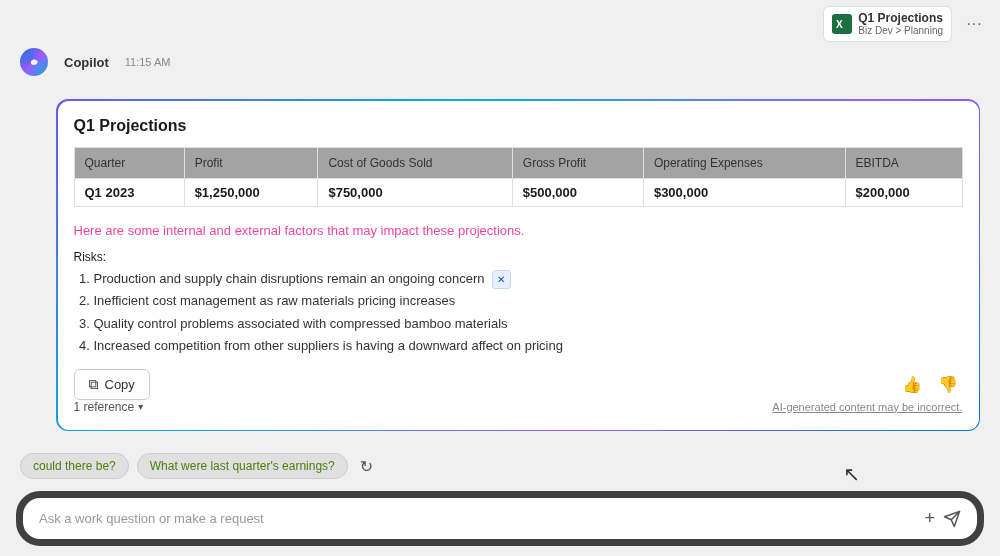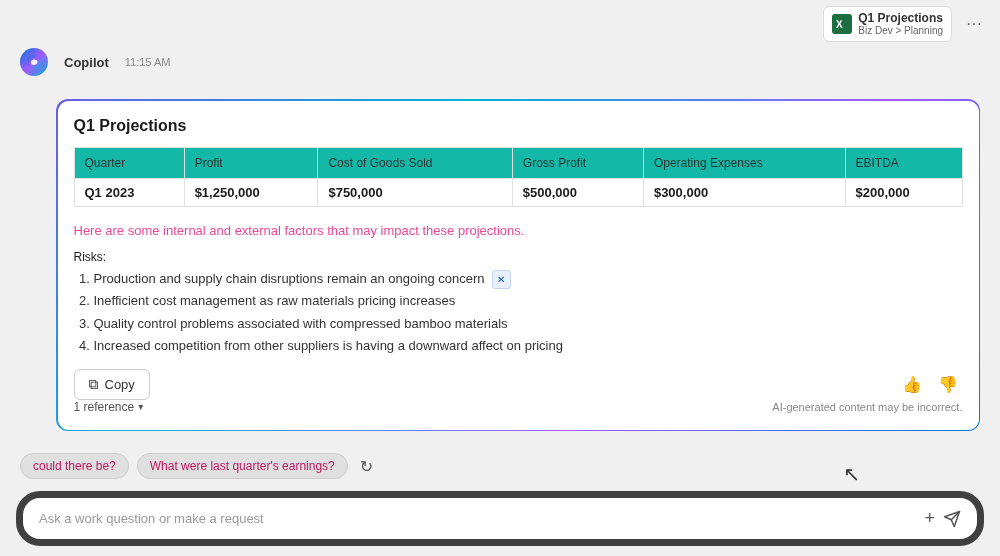--- a/index.html
+++ b/index.html
@@ -125,21 +125,21 @@
       width: 100%;
       border-collapse: collapse;
       margin-bottom: 14px;
       font-size: 13px;
     }
 
     .projections-table th {
       text-align: left;
       padding: 8px 10px;
       border: 1px solid #e0e0e0;
-      background: #14b8a6;
+      background: #a3a3a3;
       font-weight: 500;
       color: #333;
       font-size: 12px;
     }
 
     .projections-table td {
       padding: 6px 10px;
       border: 1px solid #e0e0e0;
       color: #1a1a1a;
       font-size: 13px;
@@ -235,38 +235,39 @@
       color: #555;
       display: flex;
       align-items: center;
       gap: 4px;
       cursor: pointer;
     }
 
     .ai-disclaimer {
       font-size: 11px;
       color: #888;
+      text-decoration: underline;
     }
 
     
     .suggestion-bar {
       background: #f0f0f0;
       padding: 6px 20px;
       display: flex;
       align-items: center;
       gap: 8px;
       overflow: hidden;
     }
 
     .suggestion-chip {
       background: #e0e0e0;
       border-radius: 20px;
       padding: 5px 12px;
       font-size: 12px;
-      color: #be185d;
+      color: #4d7c0f;
       white-space: nowrap;
       cursor: pointer;
       border: 1px solid #ccc;
     }
 
     .suggestion-chip.highlighted {
       background: #1a1a1a;
       color: white;
       border-color: #1a1a1a;
     }

